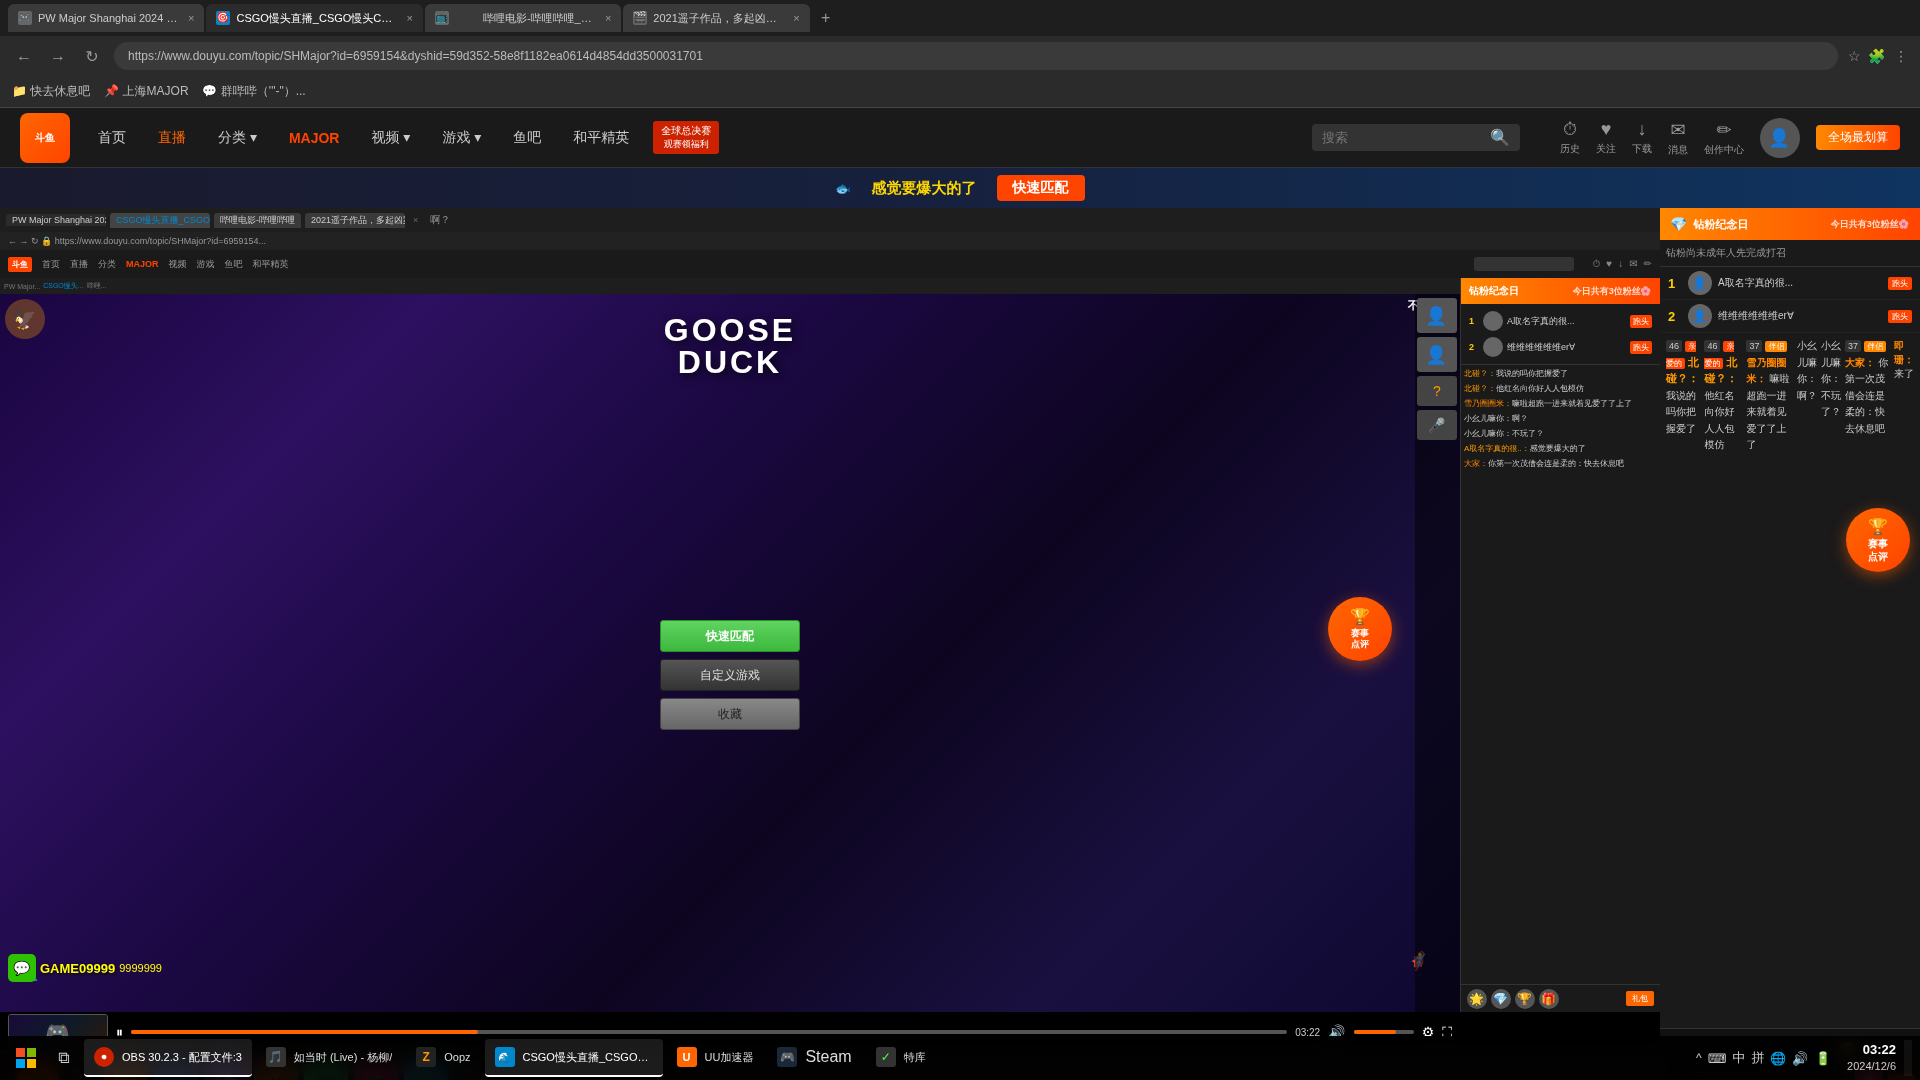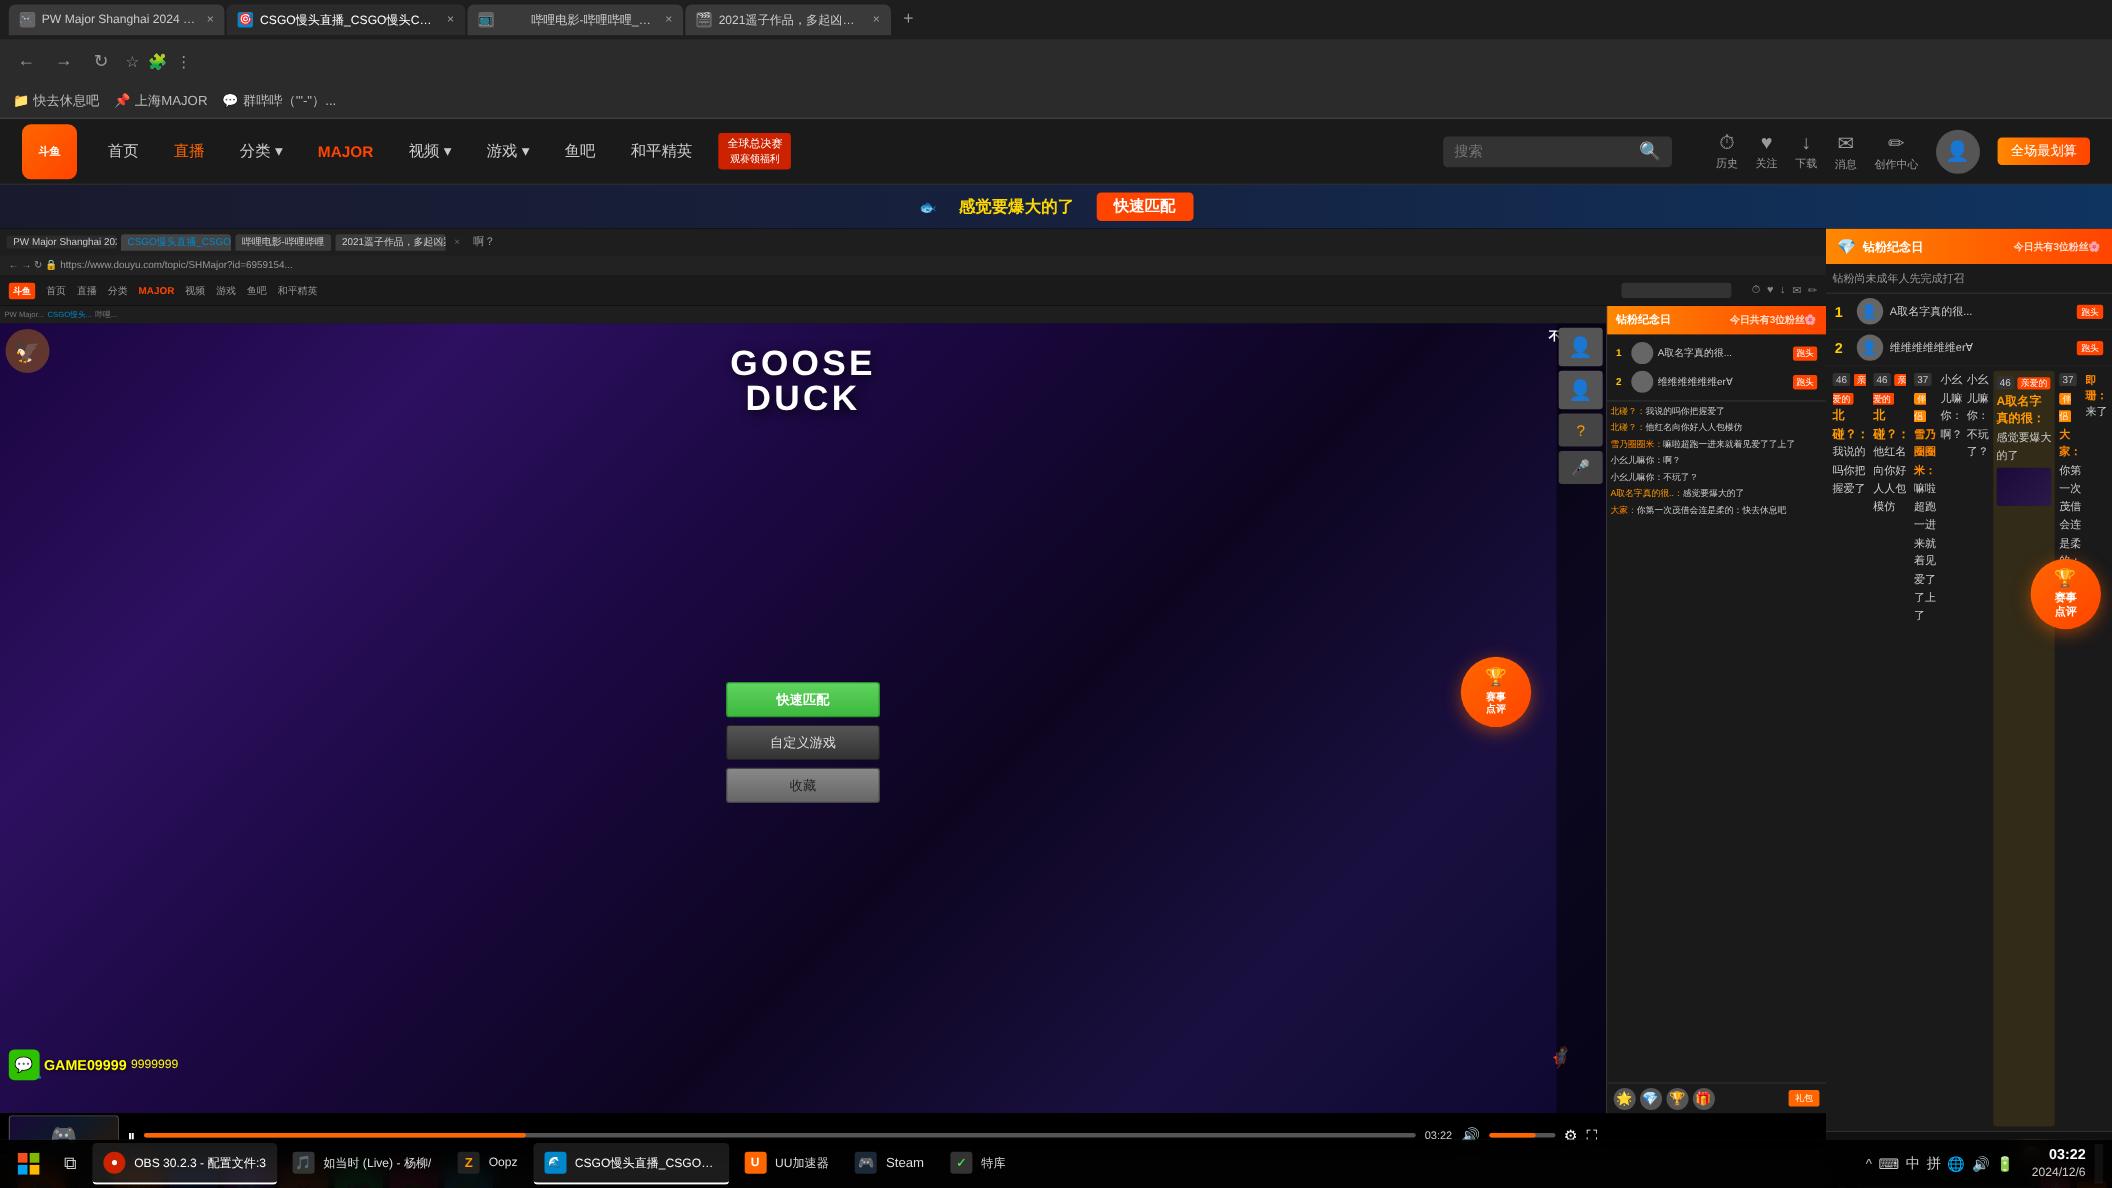--- a/index.html
+++ b/index.html
@@ -506,20 +506,23 @@
       <span style="font-size:11px;overflow:hidden;text-overflow:ellipsis;max-width:130px;">2021遥子作品，多起凶案引出...</span>
       <span class="tab-close">×</span>
     </div>
     <div class="tab-new">+</div>
   </div>
 
   <div class="address-bar">
     <span class="nav-btn">←</span>
     <span class="nav-btn">→</span>
     <span class="nav-btn">↻</span>
+    <div class="url-bar">
+      <span style="font-size:12px;color:#bbb;">https://www.douyu.com/topic/SHMajor?id=6959154&amp;dyshid=59d352-58e8f1182ea0614d4854dd3500031701</span>
+    </div>
     <div class="nav-right-icons">
       <span class="nav-icon">☆</span>
       <span class="nav-icon">🧩</span>
       <span class="nav-icon">⋮</span>
     </div>
   </div>
 
   <div class="bookmarks-bar">
     <span class="bookmark-item">📁 <span>快去休息吧</span></span>
     <span class="bookmark-item">📌 <span>上海MAJOR</span></span>
@@ -812,31 +815,20 @@
         <span style="color:#ccc;font-size:10px;">嘛啦超跑一进来就着见爱了了上了</span>
       </div>
       <div class="right-msg">
         <span style="color:#ccc;font-size:10px;">小幺儿嘛你：</span>
         <span style="color:#ccc;font-size:10px;">啊？</span>
       </div>
       <div class="right-msg">
         <span style="color:#ccc;font-size:10px;">小幺儿嘛你：</span>
         <span style="color:#ccc;font-size:10px;">不玩了？</span>
       </div>
-      <div class="right-msg" style="background:rgba(255,200,0,0.1);padding:3px;border-radius:3px;">
-        <span style="background:#333;color:#ccc;font-size:9px;padding:1px 3px;border-radius:2px;">46</span>
-        <span style="background:#ff4400;color:white;font-size:8px;padding:1px 3px;border-radius:2px;">亲爱的</span>
-        <span class="user"> A取名字真的很：</span>
-        <span style="color:#ccc;font-size:10px;">感觉要爆大的了</span>
-        <div style="margin-top:2px;display:flex;align-items:center;gap:4px;">
-          <div style="width:50px;height:35px;background:#333;border-radius:3px;overflow:hidden;">
-            <div style="width:100%;height:100%;background:linear-gradient(135deg,#1a0a3a,#2a1a4a);"></div>
-          </div>
-        </div>
-      </div>
       <div class="right-msg">
         <span style="background:#333;color:#ccc;font-size:9px;padding:1px 3px;border-radius:2px;">37</span>
         <span style="background:#ff8800;color:white;font-size:8px;padding:1px 3px;border-radius:2px;">伴侣</span>
         <span style="color:#ff8800;font-size:10px;font-weight:bold;"> 大家：</span>
         <span style="color:#ccc;font-size:10px;">你第一次茂借会连是柔的：快去休息吧</span>
       </div>
       <div style="font-size:10px;color:#ccc;padding:2px 0;">
         <span style="color:#ff8800;font-size:10px;font-weight:bold;">即珊：</span>
         <span>来了</span>
       </div>
@@ -911,21 +903,21 @@
     <div style="width:20px;height:20px;background:#ff6600;border-radius:3px;display:flex;align-items:center;justify-content:center;">
       <span style="color:white;font-size:11px;font-weight:bold;">U</span>
     </div>
     <span style="font-size:11px;color:#ddd;">UU加速器</span>
   </div>
 
   <div class="taskbar-app">
     <div style="width:20px;height:20px;background:#1b2838;border-radius:3px;display:flex;align-items:center;justify-content:center;">
       <span style="color:#c6d4df;font-size:12px;">🎮</span>
     </div>
-    <span style="font-size:12px;color:#ddd;">Steam</span>
+    <span style="font-size:16px;color:#ddd;">Steam</span>
   </div>
 
   <div class="taskbar-app">
     <div style="width:20px;height:20px;background:#333;border-radius:3px;display:flex;align-items:center;justify-content:center;">
       <span style="color:#44ff44;font-size:12px;">✓</span>
     </div>
     <span style="font-size:11px;color:#ddd;">特库</span>
   </div>
 
   <div class="taskbar-right">

